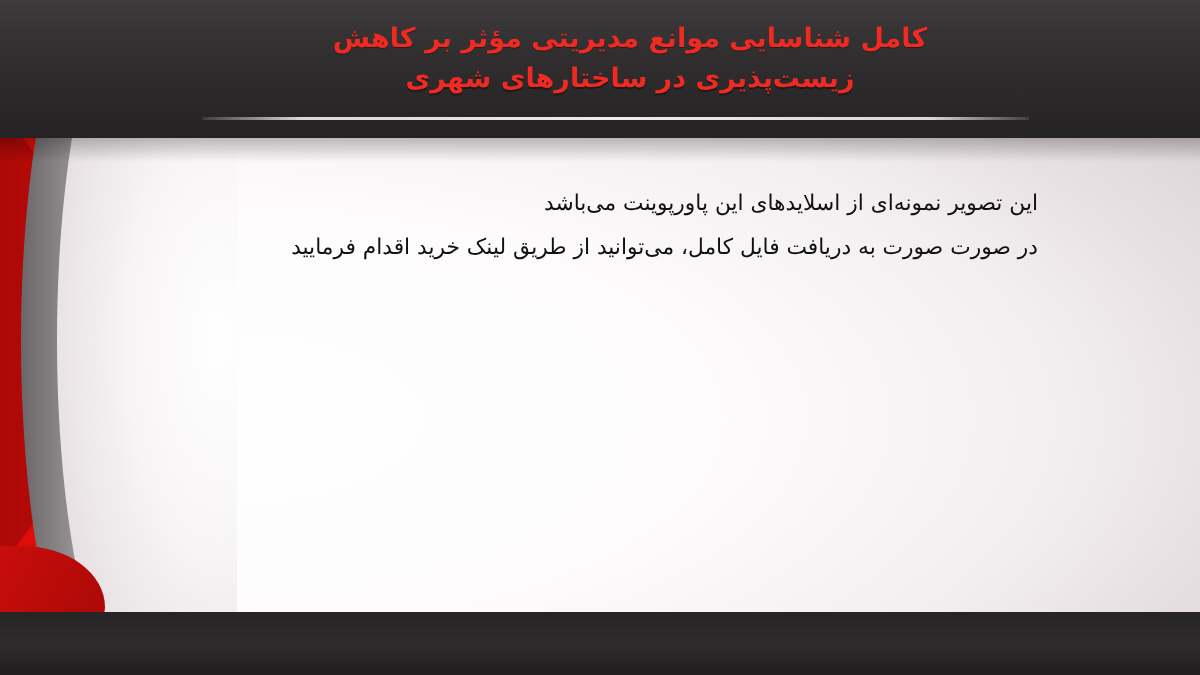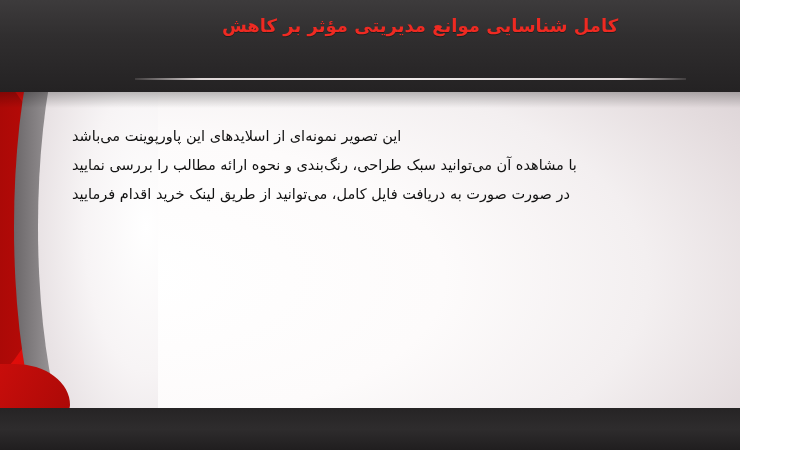--- a/index.html
+++ b/index.html
@@ -2,21 +2,21 @@
 <html><head>
 <meta charset="utf-8">
 <style>
   html, body {
     margin: 0;
     padding: 0;
     background: #ffffff;
   }
   .slide {
     position: relative;
-    width: 740px;
+    width: 800px;
     height: 450px;
     overflow: hidden;
     background: #ffffff;
     font-family: "DejaVu Sans", sans-serif;
   }
 
   
 
   
   .bg-base {
@@ -133,21 +133,21 @@
     background: linear-gradient(90deg, rgba(210,200,200,0.15) 0%, #ddd6d6 12%, #efeaea 50%, #ddd6d6 88%, rgba(210,200,200,0.15) 100%);
   }
 
   
   .body-block {
     position: absolute;
     right: 108px;
     top: 122px;
     width: 560px;
     direction: rtl;
-    text-align: left;
+    text-align: right;
   }
   .body-line {
     color: #111111;
     font-size: 14.5px;
     line-height: 29px;
     white-space: nowrap;
   }
 </style>
 </head>
 <body>
@@ -160,22 +160,22 @@
   <div class="bg-crescent"></div>
   <div class="bg-crescent-2"></div>
   <div class="bg-red-bottom"></div>
 
   <div class="bg-top-band"></div>
   <div class="bg-top-shadow"></div>
   <div class="bg-bottom-band"></div>
 
   <div class="title-block">
     <div class="title-line">کامل شناسایی موانع مدیریتی مؤثر بر کاهش</div>
+    <div class="title-line">زیست‌پذیری در ساختارهای شهری</div>
   </div>
   <div class="title-rule"></div>
 
   <div class="body-block">
     <div class="body-line">این تصویر نمونه‌ای از اسلایدهای این پاورپوینت می‌باشد</div>
-    <div class="body-line">با مشاهده آن می‌توانید سبک طراحی، رنگ‌بندی و نحوه ارائه مطالب را بررسی نمایید</div>
     <div class="body-line">در صورت صورت به دریافت فایل کامل، می‌توانید از طریق لینک خرید اقدام فرمایید</div>
   </div>
 
 </div>
 
 </body></html>

